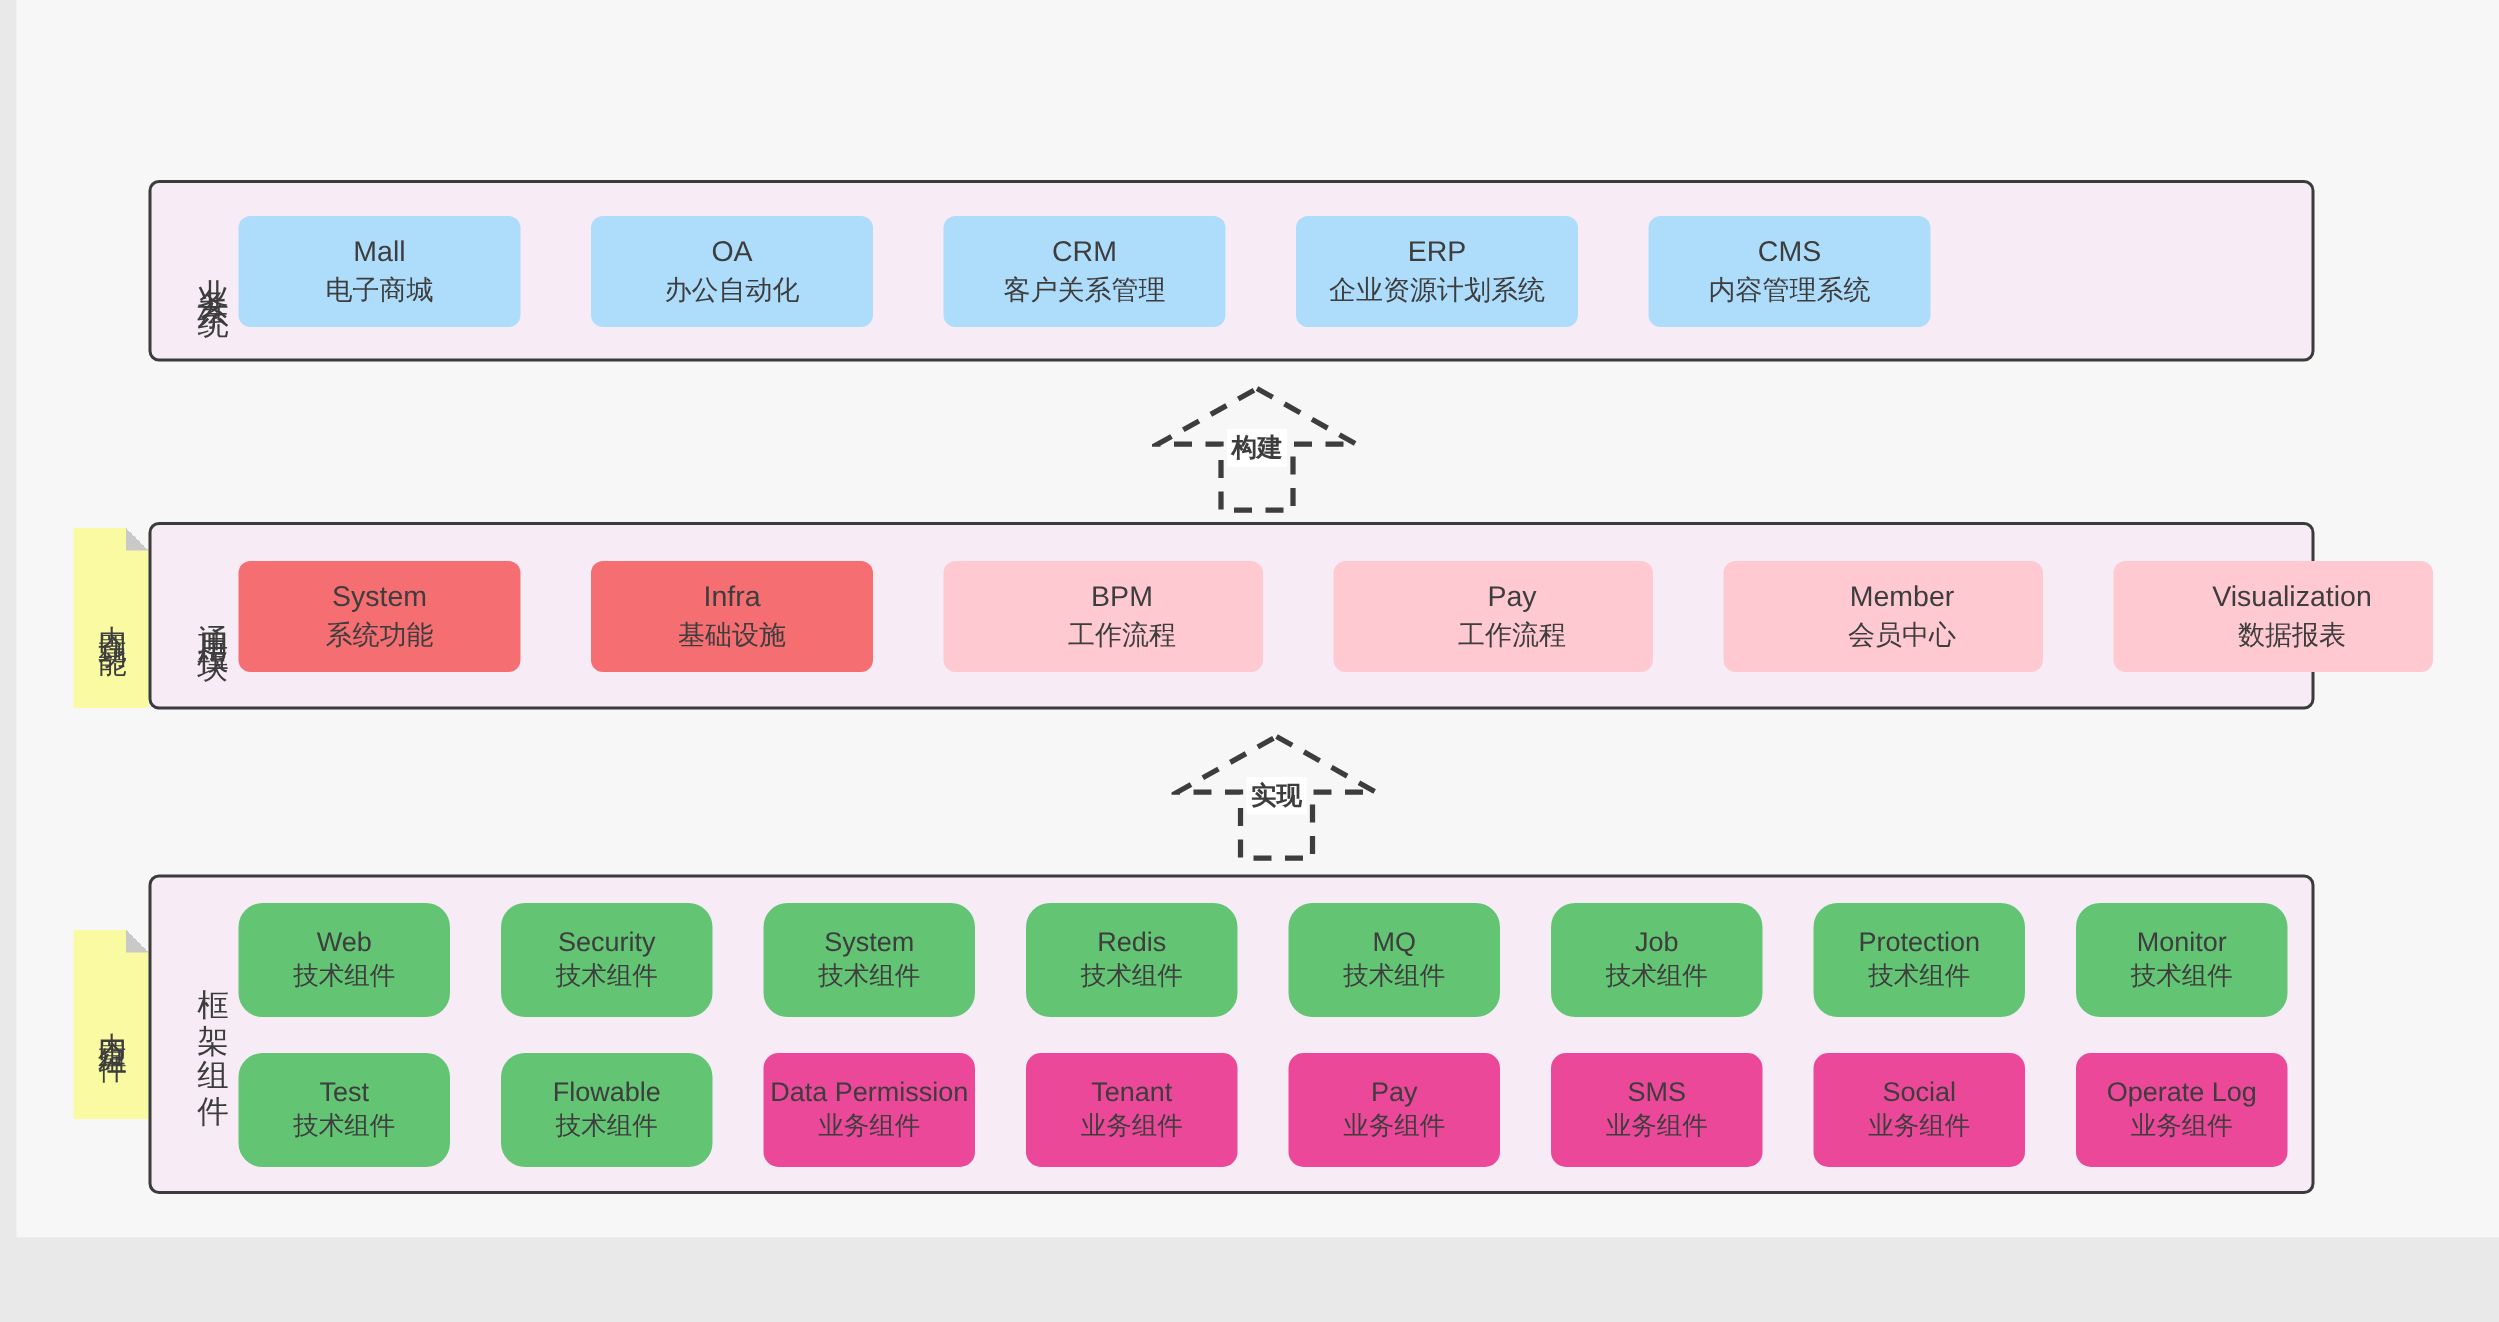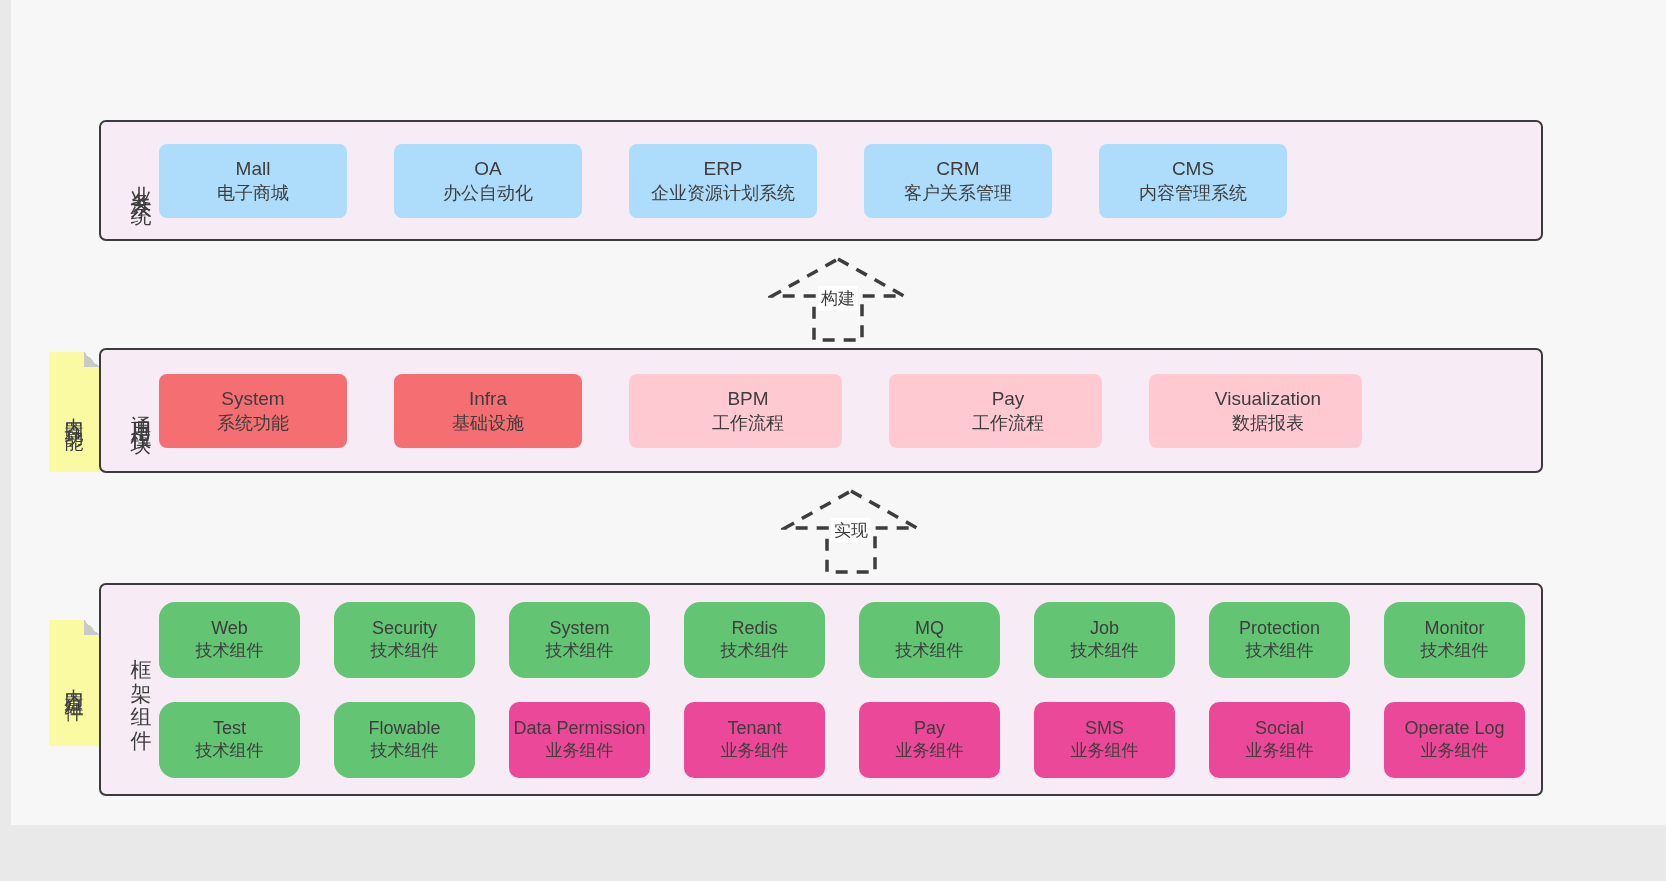--- a/index.html
+++ b/index.html
@@ -58,21 +58,21 @@
   .note::before {
     content:""; position:absolute; top:0; right:0; width:15px; height:15px;
     background:linear-gradient(225deg, #f7f7f7 50%, #c9c9c9 50%);
   }
   .note-text {
     writing-mode:vertical-rl; text-orientation:upright;
     font-size:19px; letter-spacing:5px; color:#3d3d3d;
   }
 
   
-  .arrow { position:absolute; width:140px; height:88px; z-index:1; }
+  .arrow { position:absolute; width:140px; height:88px; z-index:1;font-weight:bold; }
   #arrow-build     { left:757px; top:256px; }
   #arrow-implement { left:770px; top:488px; }
   .arrow svg { position:absolute; inset:0; }
   .arrow-label {
     position:absolute; left:50%; top:30px; transform:translateX(-50%);
     background:#ffffff; font-size:17px; padding:1px 3px; white-space:nowrap;
   }
 </style>
 </head>
 <body>
@@ -84,26 +84,26 @@
     <div class="box-row">
       <div class="box" data-variant="blue">
         <div class="box-title">Mall</div>
         <div class="box-sub">电子商城</div>
       </div>
       <div class="box" data-variant="blue">
         <div class="box-title">OA</div>
         <div class="box-sub">办公自动化</div>
       </div>
       <div class="box" data-variant="blue">
+        <div class="box-title">CRM</div>
+        <div class="box-sub">客户关系管理</div>
+      </div>
+      <div class="box" data-variant="blue">
         <div class="box-title">ERP</div>
         <div class="box-sub">企业资源计划系统</div>
-      </div>
-      <div class="box" data-variant="blue">
-        <div class="box-title">CRM</div>
-        <div class="box-sub">客户关系管理</div>
       </div>
       <div class="box" data-variant="blue">
         <div class="box-title">CMS</div>
         <div class="box-sub">内容管理系统</div>
       </div>
     </div>
   </section>
 
   <div class="arrow" id="arrow-build">
     <svg viewBox="0 0 140 88">
@@ -128,20 +128,24 @@
       </div>
       <div class="box" data-variant="pink">
         <div class="box-title">BPM</div>
         <div class="box-sub">工作流程</div>
       </div>
       <div class="box" data-variant="pink">
         <div class="box-title">Pay</div>
         <div class="box-sub">工作流程</div>
       </div>
       <div class="box" data-variant="pink">
+        <div class="box-title">Member</div>
+        <div class="box-sub">会员中心</div>
+      </div>
+      <div class="box" data-variant="pink">
         <div class="box-title">Visualization</div>
         <div class="box-sub">数据报表</div>
       </div>
     </div>
   </section>
 
   <div class="arrow" id="arrow-implement">
     <svg viewBox="0 0 140 88">
       <polygon points="70,3 136,40 94,40 94,84 46,84 46,40 4,40" fill="none" stroke="#3d3d3d" stroke-width="3.5" stroke-dasharray="12 9"></polygon>
     </svg>

